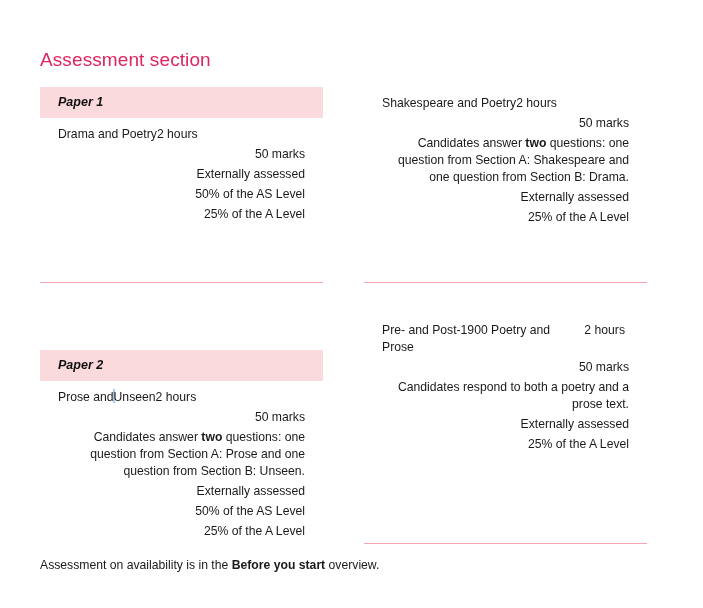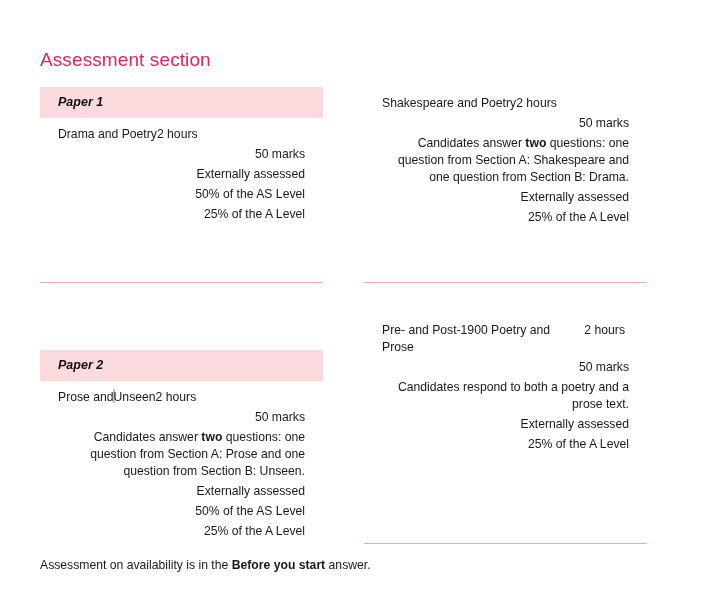--- a/index.html
+++ b/index.html
@@ -145,13 +145,13 @@
       <span class="dur">2 hours</span>
     </div>
     <div class="line">50 marks</div>
     <div class="line">Candidates respond to both a poetry and a prose text.</div>
     <div class="line">Externally assessed</div>
     <div class="line">25% of the A Level</div>
   </div>
   <div class="rule"></div>
 </div>
 
-<div class="footer"><span>Assessment on availability is in the </span><b>Before you start</b><span> answer.</span></div>
+<div class="footer"><span>Assessment on availability is in the </span><b>Before you start</b><span> overview.</span></div>
 
 </body></html>

